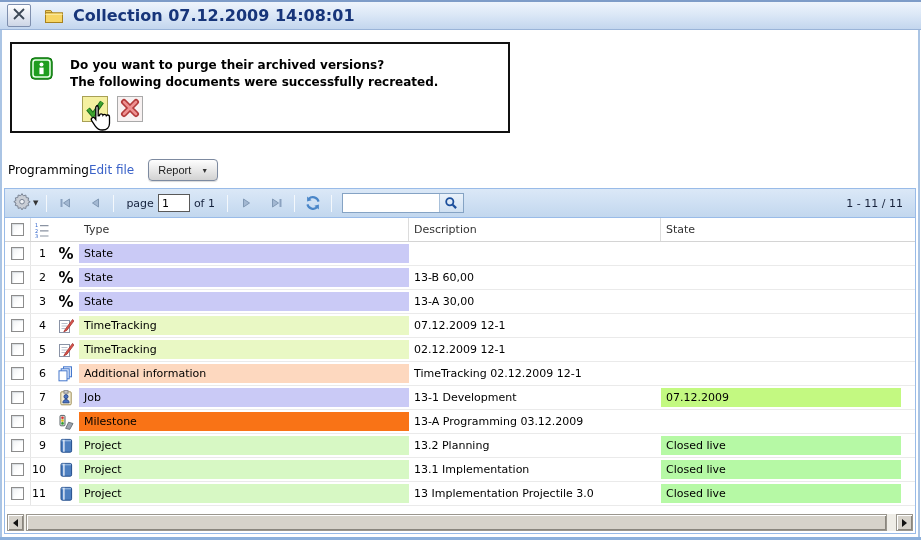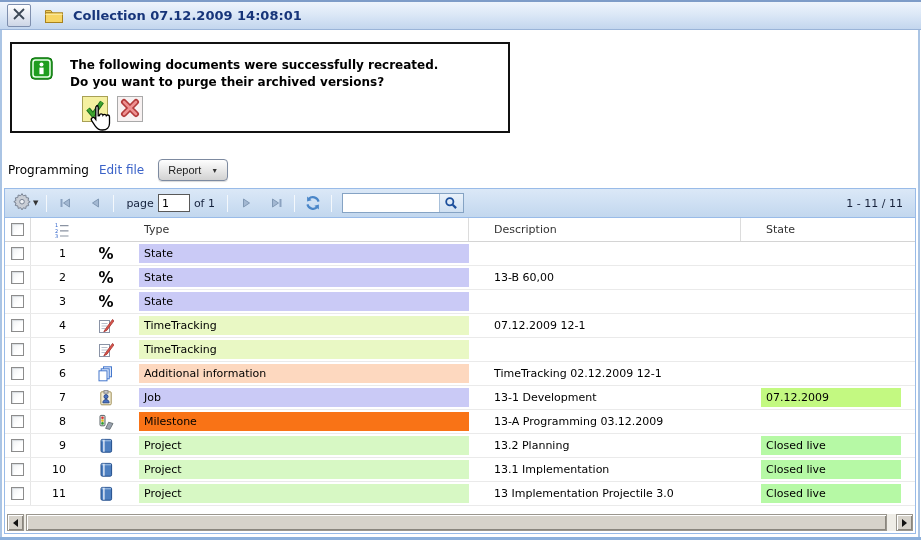--- a/index.html
+++ b/index.html
@@ -11,36 +11,36 @@
     background:linear-gradient(#eef4fc 0%, #dce8f7 45%, #c3d6ee 100%);
     border-top:2px solid #7e9cc8; border-bottom:1px solid #9ab4d8;
     display:flex; align-items:center; }
   .frame-left  { position:absolute; left:0; top:30px; width:2px;  height:509px; background:#aac4e4; }
   .frame-right { position:absolute; left:918px; top:30px; width:2px; height:509px; background:#aac4e4; }
   .frame-bottom{ position:absolute; left:0; top:537px; width:921px; height:3px; background:#8cb0dc; }
 
   .close-btn { width:24px; height:23px; margin-left:7px; border:1px solid #7e8fae; border-radius:2px;
     background:linear-gradient(#ffffff,#cdd6e6); display:flex; align-items:center; justify-content:center; cursor:pointer; }
   .folder-ic { margin-left:13px; display:flex; }
-  .win-title { margin-left:9px; font-weight:bold; font-size:13px; color:#17357a; }
+  .win-title { margin-left:9px; font-weight:bold; font-size:16px; color:#17357a; }
 
   
   .dialog { position:absolute; left:10px; top:42px; width:500px; height:91px;
     border:2px solid #111; background:#fff; }
   .info-ic { position:absolute; left:18px; top:13px; }
   .dlg-text { position:absolute; left:58px; top:13px; font-weight:bold; font-size:12px; color:#000; line-height:17px; }
   .dlg-btn { position:absolute; width:26px; height:26px; display:flex; align-items:center; justify-content:center; cursor:pointer; }
   .btn-yes { left:70px; top:52px; background:#f5f0a0; border:1px solid #a8a055; }
   .btn-no  { left:105px; top:52px; background:#f7f1f1; border:1px solid #a9a9a9; }
   .cursor-ov { position:absolute; left:76px; top:60px; z-index:5; pointer-events:none; }
 
   
   .actions { position:absolute; left:8px; top:157px; height:26px; display:flex; align-items:center; }
   .lbl-collection { font-size:12px; color:#000; }
-  .lnk-editfile { font-size:12px; color:#3a62c8; margin-left:10px; cursor:pointer; }
+  .lnk-editfile { font-size:12px; color:#3a62c8; margin-left:0; cursor:pointer; }
   .report-btn { margin-left:14px; height:22px; padding:0 9px; display:flex; align-items:center;
     border:1px solid #7d8aa0; border-radius:4px; background:linear-gradient(#fefefe,#e8e8e8 50%,#d2d2d2);
     box-shadow:0 1px 1px rgba(0,0,0,.15); font-size:11px; color:#222; cursor:pointer; }
   .report-caret { margin-left:10px; font-size:7px; color:#333; }
 
   
   .grid { position:absolute; left:4px; top:188px; width:912px; height:346px;
     border:1px solid #99bbe8; background:#fff; }
 
   .gtoolbar { height:29px; background:linear-gradient(#dbe8f7,#cfe0f3 48%,#c2d7ee);
@@ -53,21 +53,21 @@
   .page-input { width:32px; height:18px; border:1px solid #595959; font-size:11px; padding:0 3px;
     font-family:"DejaVu Sans",sans-serif; }
   .searchbox { width:122px; height:20px; border:1px solid #85a3c4; background:#fff; display:flex; margin-left:2px; }
   .search-input { flex:1; border:none; outline:none; font-size:11px; padding:0 4px; min-width:0;
     font-family:"DejaVu Sans",sans-serif; }
   .search-btn { width:24px; border-left:1px solid #a8c0da; background:linear-gradient(#eaf2fb,#cfe0f2);
     display:flex; align-items:center; justify-content:center; cursor:pointer; }
   .tspacer { flex:1; }
   .range-lbl { color:#16213a; margin-right:4px; }
 
-  .gheader, .grow { display:grid; grid-template-columns:26px 22px 26px 330px 252px 1fr; align-items:stretch;gap:20px; }
+  .gheader, .grow { display:grid; grid-template-columns:26px 22px 26px 330px 252px 1fr; align-items:stretch; }
   .gheader { height:24px; background:#fff; border-bottom:1px solid #d4d4d4; color:#333; }
   .gheader .hc { display:flex; align-items:center; }
   .hc.hsep { border-right:1px solid #dcdcdc; }
   .hlabel { padding-left:5px; }
 
   .grow { height:24px; border-bottom:1px solid #eaeaea; background:#fff; }
   .cell { overflow:hidden; white-space:nowrap; }
   .cell.cb { display:flex; align-items:center; justify-content:center; border-right:1px solid #e6e6e6; }
   .cell.num { text-align:right; line-height:23px; padding-right:7px; color:#000; }
   .cell.ic { display:flex; align-items:center; justify-content:center; }
@@ -116,22 +116,22 @@
 <div class="dialog">
   <span class="info-ic">
     <svg width="23" height="23" viewBox="0 0 23 23">
       <rect x="0.8" y="0.8" width="21.4" height="21.4" rx="4" fill="#1f9d1f" stroke="#0e6e0e"></rect>
       <rect x="3" y="3" width="17" height="17" rx="2.5" fill="none" stroke="#eaffea" stroke-width="1.5"></rect>
       <circle cx="11.5" cy="7.6" r="2" fill="#fff"></circle>
       <path d="M9.4 10.6h4.2v6.6H9.4z" fill="#fff"></path>
     </svg>
   </span>
   <div class="dlg-text">
+    <div>Do you want to purge their archived versions?</div>
     <div>The following documents were successfully recreated.</div>
-    <div>Do you want to purge their archived versions?</div>
   </div>
   <div class="dlg-btn btn-yes">
     <span>
       <svg width="20" height="20">
           <path d="M3 11l5 6L17 4" stroke="#1e6e1e" stroke-width="4.6" fill="none"></path>
           <path d="M3 11l5 6L17 4" stroke="#3fa32f" stroke-width="2.6" fill="none"></path>
         </svg>
     </span>
   </div>
   <div class="dlg-btn btn-no">
@@ -277,20 +277,21 @@
         <div class="cell cb">
           <div class="checkbox"></div>
         </div>
         <div class="cell num">3</div>
         <div class="cell ic">
           <span class="pct">%</span>
         </div>
         <div class="cell">
           <div class="pill" style="background:#cacaf6">State</div>
         </div>
+        <div class="cell desc">13-A 30,00</div>
         <div class="cell"></div>
       </div>
       <div class="grow">
         <div class="cell cb">
           <div class="checkbox"></div>
         </div>
         <div class="cell num">4</div>
         <div class="cell ic">
           <svg width="16" height="16" viewBox="0 0 16 16">
             <rect x="1.5" y="2.5" width="10" height="12" fill="#fff" stroke="#8a93a6"></rect>
@@ -312,20 +313,21 @@
         <div class="cell ic">
           <svg width="16" height="16" viewBox="0 0 16 16">
             <rect x="1.5" y="2.5" width="10" height="12" fill="#fff" stroke="#8a93a6"></rect>
             <path d="M3.5 5.5h6M3.5 8h6M3.5 10.5h4" stroke="#b9c0cc" stroke-width="1"></path>
             <path d="M14.6 1.4L7.6 10.8l-1.8 3 3-1.4 7-9.3z" fill="#d9534a" stroke="#a23330" stroke-width=".8"></path>
           </svg>
         </div>
         <div class="cell">
           <div class="pill" style="background:#e9f8c4">TimeTracking</div>
         </div>
+        <div class="cell desc">02.12.2009 12-1</div>
         <div class="cell"></div>
       </div>
       <div class="grow">
         <div class="cell cb">
           <div class="checkbox"></div>
         </div>
         <div class="cell num">6</div>
         <div class="cell ic">
           <svg width="16" height="16" viewBox="0 0 16 16">
             <rect x="5.5" y="0.8" width="8" height="10" fill="#dfe9fb" stroke="#4477cc"></rect>

